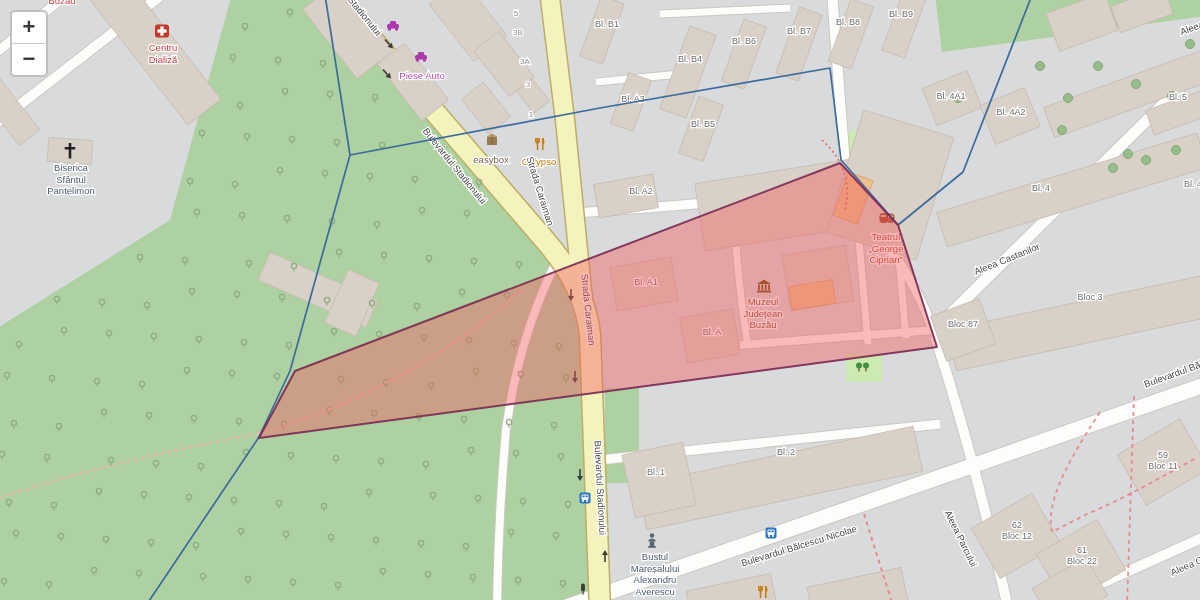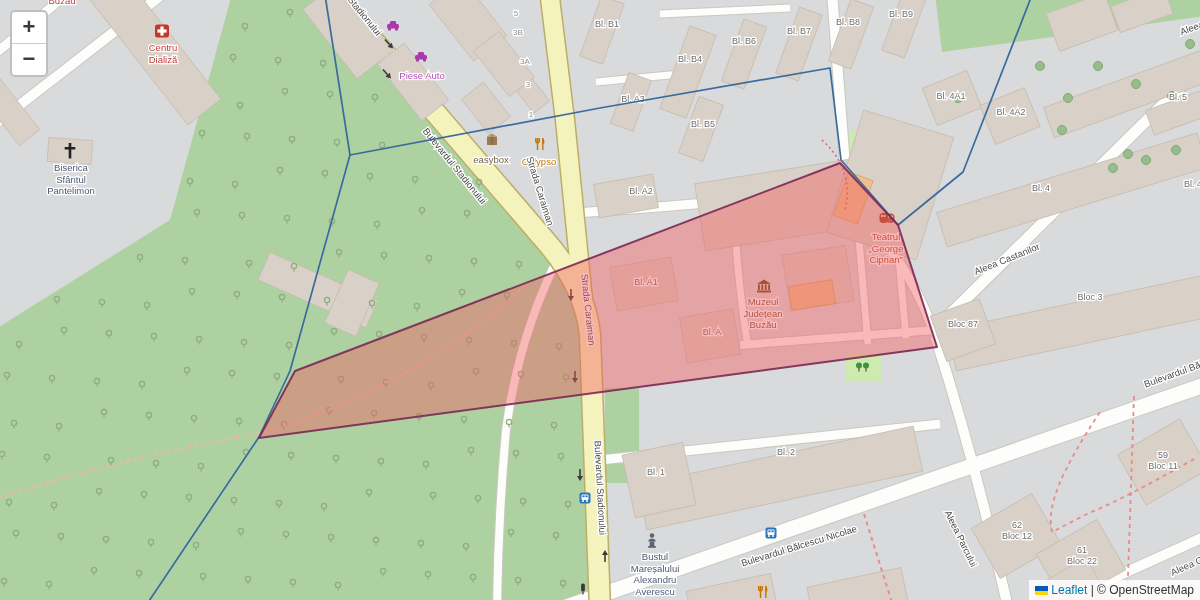--- a/index.html
+++ b/index.html
@@ -590,14 +590,13 @@
         <polyline points="350,155 290,371 259,437 147,604" fill="none" stroke="#3a6b9e" stroke-width="1.7" stroke-linejoin="round"></polyline>
         <polygon points="259,438 295,371 840,163 898,225 937,347" fill="#f25b5e" fill-opacity="0.42" stroke="#7c2b56" stroke-width="2" stroke-opacity="0.92" stroke-linejoin="round"></polygon>
       </svg>
     </div>
 
   <div class="zoom-ctrl">
     <div class="zoom-btn">+</div>
     <div class="zoom-btn">−</div>
   </div>
 
-  <div class="attrib"><span class="flag"><span class="b1"></span><span class="b2"></span></span><a href="#">Leaflet</a><span> | </span><span>© OpenStreetMap</span></div>
 </div>
 
 </body></html>

